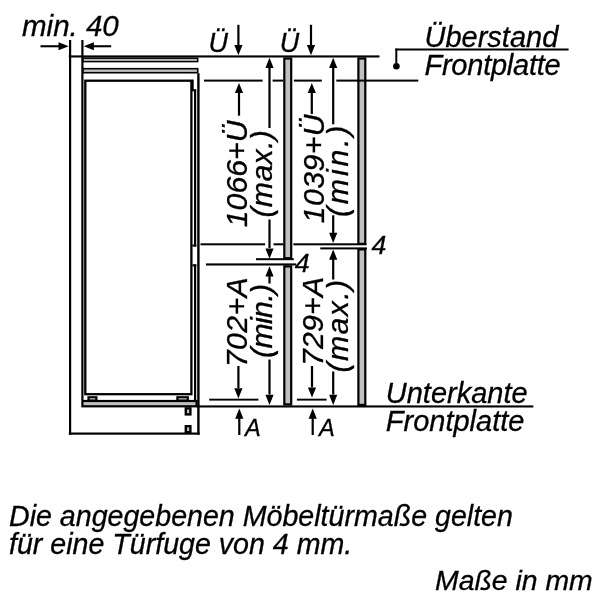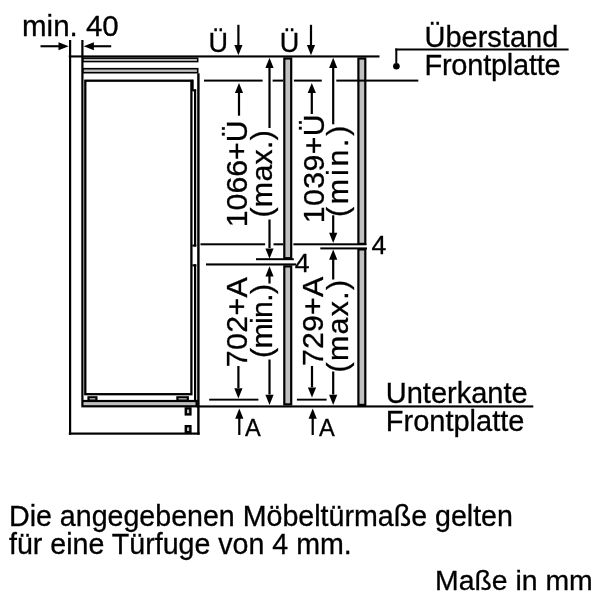--- a/index.html
+++ b/index.html
@@ -1,16 +1,16 @@
 <!DOCTYPE html>
 <html><head>
 <meta charset="utf-8">
 <style>
   html,body{margin:0;padding:0;background:#fff;}
-  #page{position:relative;width:600px;height:600px;background:#86efac;overflow:hidden;}
+  #page{position:relative;width:600px;height:600px;background:#86efac;overflow:hidden;font-style:italic;}
   svg{position:absolute;left:0;top:0;}
   text{font-family:"Liberation Sans",sans-serif;fill:#000;stroke:#000;stroke-width:0.3px;}
 </style>
 </head>
 <body>
 <div id="page">
 <svg width="600" height="600" viewBox="0 0 600 600">
 
 <rect x="0" y="0" width="600" height="600" fill="#ffffff"></rect>
 

